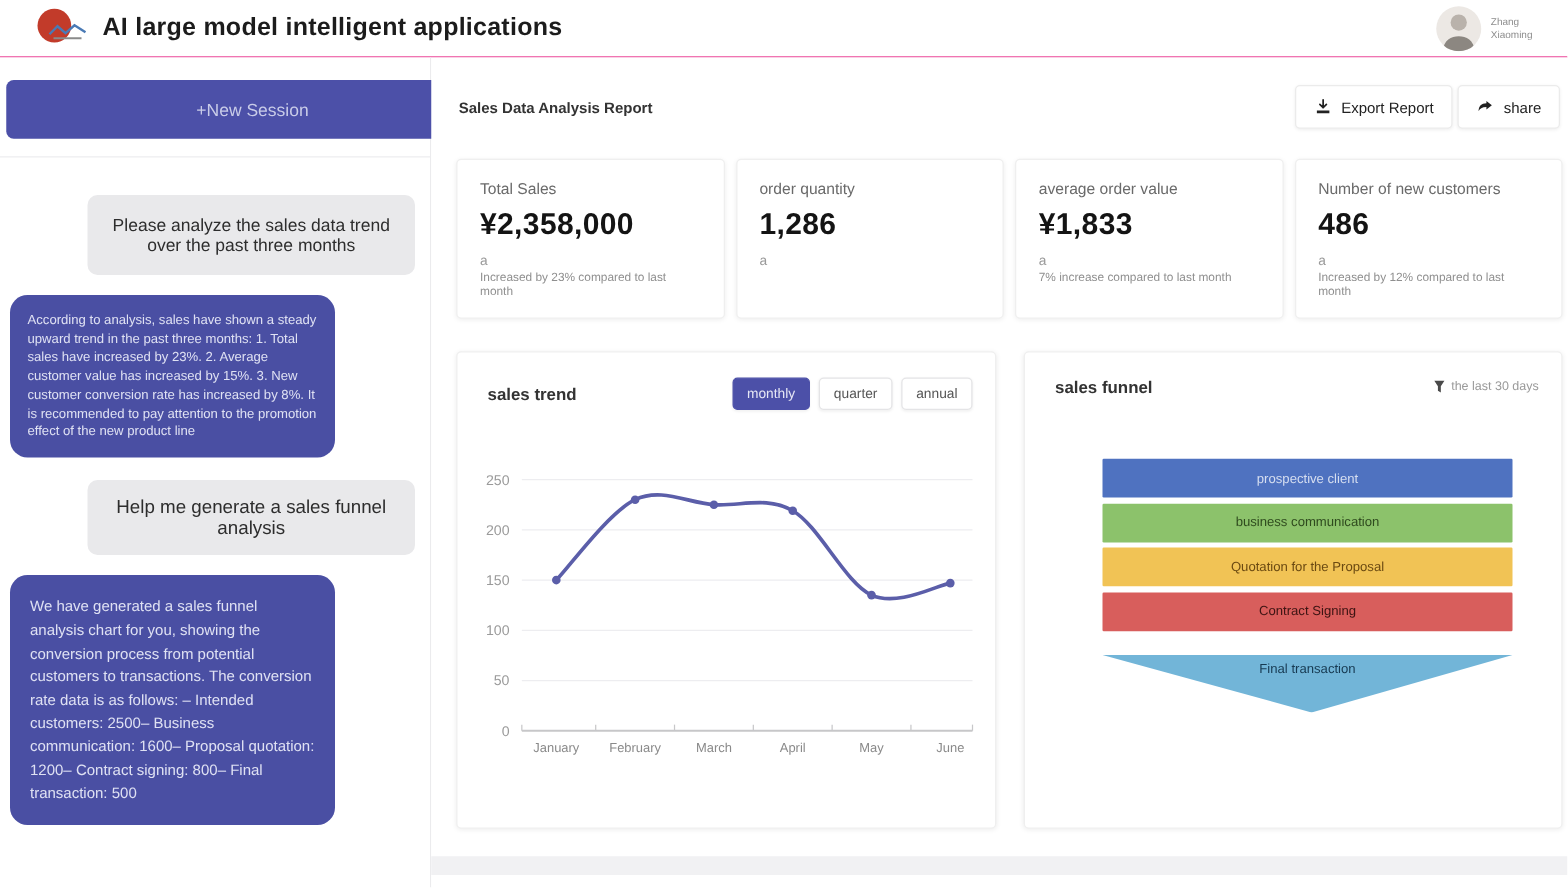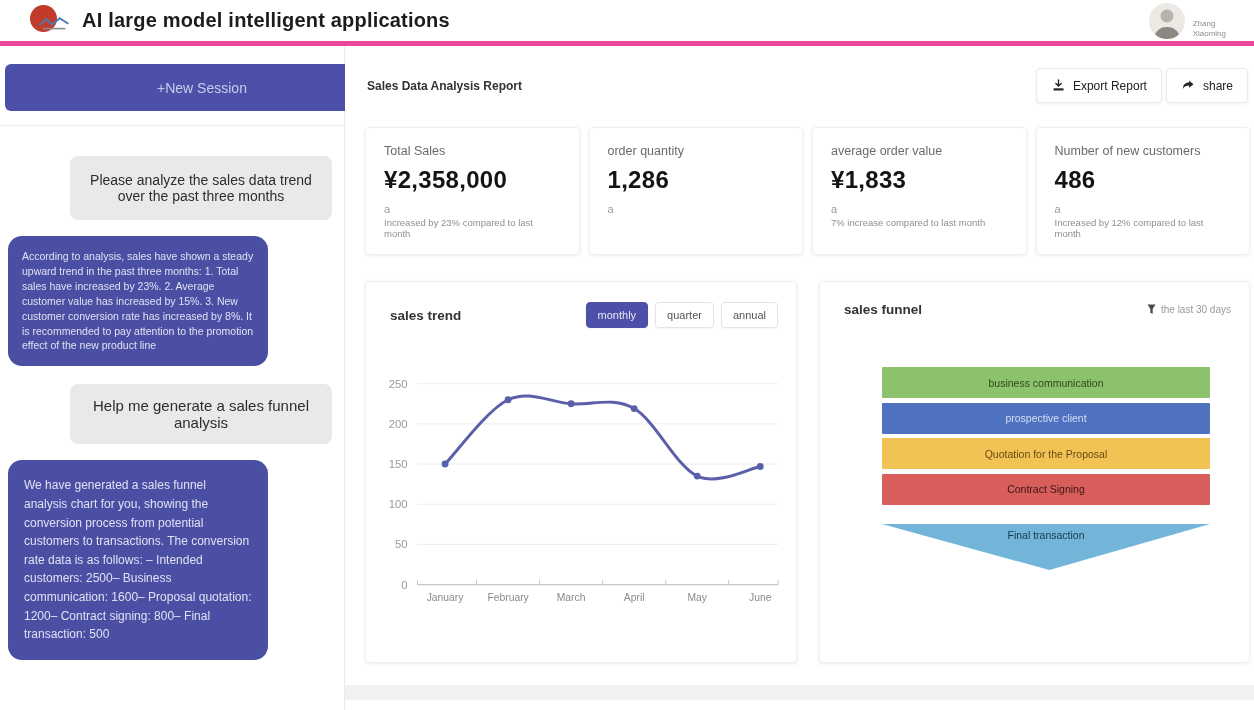--- a/index.html
+++ b/index.html
@@ -2,28 +2,28 @@
 <html><head>
 <meta charset="utf-8">
 <style>
   * { margin:0; padding:0; box-sizing:border-box; }
   html,body { width:1254px; height:710px; background:#fff;
     font-family:"Liberation Sans","DejaVu Sans",sans-serif; overflow:hidden; }
   .app { width:1254px; height:710px; display:flex; flex-direction:column; background:#fff; }
 
   
   .hdr { height:46px; display:flex; align-items:center; padding:0 28px 0 30px;
-    border-bottom:5px solid #ec4899; background:#fff; flex:0 0 auto; }
+    border-bottom:1px solid #ec4899; background:#fff; flex:0 0 auto; }
   .logo { position:relative; width:40px; height:34px; margin-right:12px; flex:0 0 auto; }
   .logo-circle { position:absolute; left:0; top:1px; width:27px; height:27px; border-radius:50%;
     background:#c23b2a; }
   .logo-line { position:absolute; left:8px; top:10px; width:32px; height:18px; }
   .hdr h1 { font-size:20px; font-weight:bold; color:#1c1c1c; letter-spacing:.2px; }
   .hdr .spacer { flex:1; }
-  .user { display:flex; align-items:flex-end; gap:8px; }
+  .user { display:flex; align-items:center; gap:8px; }
   .avatar { width:36px; height:36px; border-radius:50%; background:#ece8e4; overflow:hidden;
     display:flex; align-items:flex-end; justify-content:center; cursor:pointer; }
   .uname { font-size:8px; line-height:1.25; color:#8d8d8d; }
 
   
   .bodyrow { flex:1; display:flex; min-height:0; }
 
   
   .sidebar { width:345px; flex:0 0 auto; background:#fff; border-right:1px solid #ebebed; padding-top:18px; }
   .new-session { display:block; width:394px; margin:0 8px 0 5px; height:47px; border:none; border-radius:6px;
@@ -219,25 +219,25 @@
             <h3>sales funnel</h3>
             <div class="spacer"></div>
             <div class="range">
               <svg class="range-icon" viewBox="0 0 10 12">
                 <path d="M0.5 0.5h9L6.3 5.5v5.5L3.7 9.5V5.5z" fill="#4a4a4a"></path>
               </svg>
               <span>the last 30 days</span>
             </div>
           </div>
           <div class="funnel-body">
+            <div class="stage" style="background: rgb(79, 114, 192);">
+              <span class="stage-label" style="color: rgb(214, 222, 240);">prospective client</span>
+            </div>
             <div class="stage" style="background: rgb(140, 194, 107);">
               <span class="stage-label" style="color: rgb(47, 74, 30);">business communication</span>
-            </div>
-            <div class="stage" style="background: rgb(79, 114, 192);">
-              <span class="stage-label" style="color: rgb(214, 222, 240);">prospective client</span>
             </div>
             <div class="stage" style="background: rgb(241, 195, 85);">
               <span class="stage-label" style="color: rgb(107, 74, 18);">Quotation for the Proposal</span>
             </div>
             <div class="stage" style="background: rgb(216, 94, 92);">
               <span class="stage-label" style="color: rgb(61, 20, 19);">Contract Signing</span>
             </div>
             <div class="tri-wrap">
               <svg viewBox="0 0 100 30" preserveAspectRatio="none">
                 <polygon id="funnel-tri-poly" points="0,0 100,0 51,30" fill="#72b5d8"></polygon>

